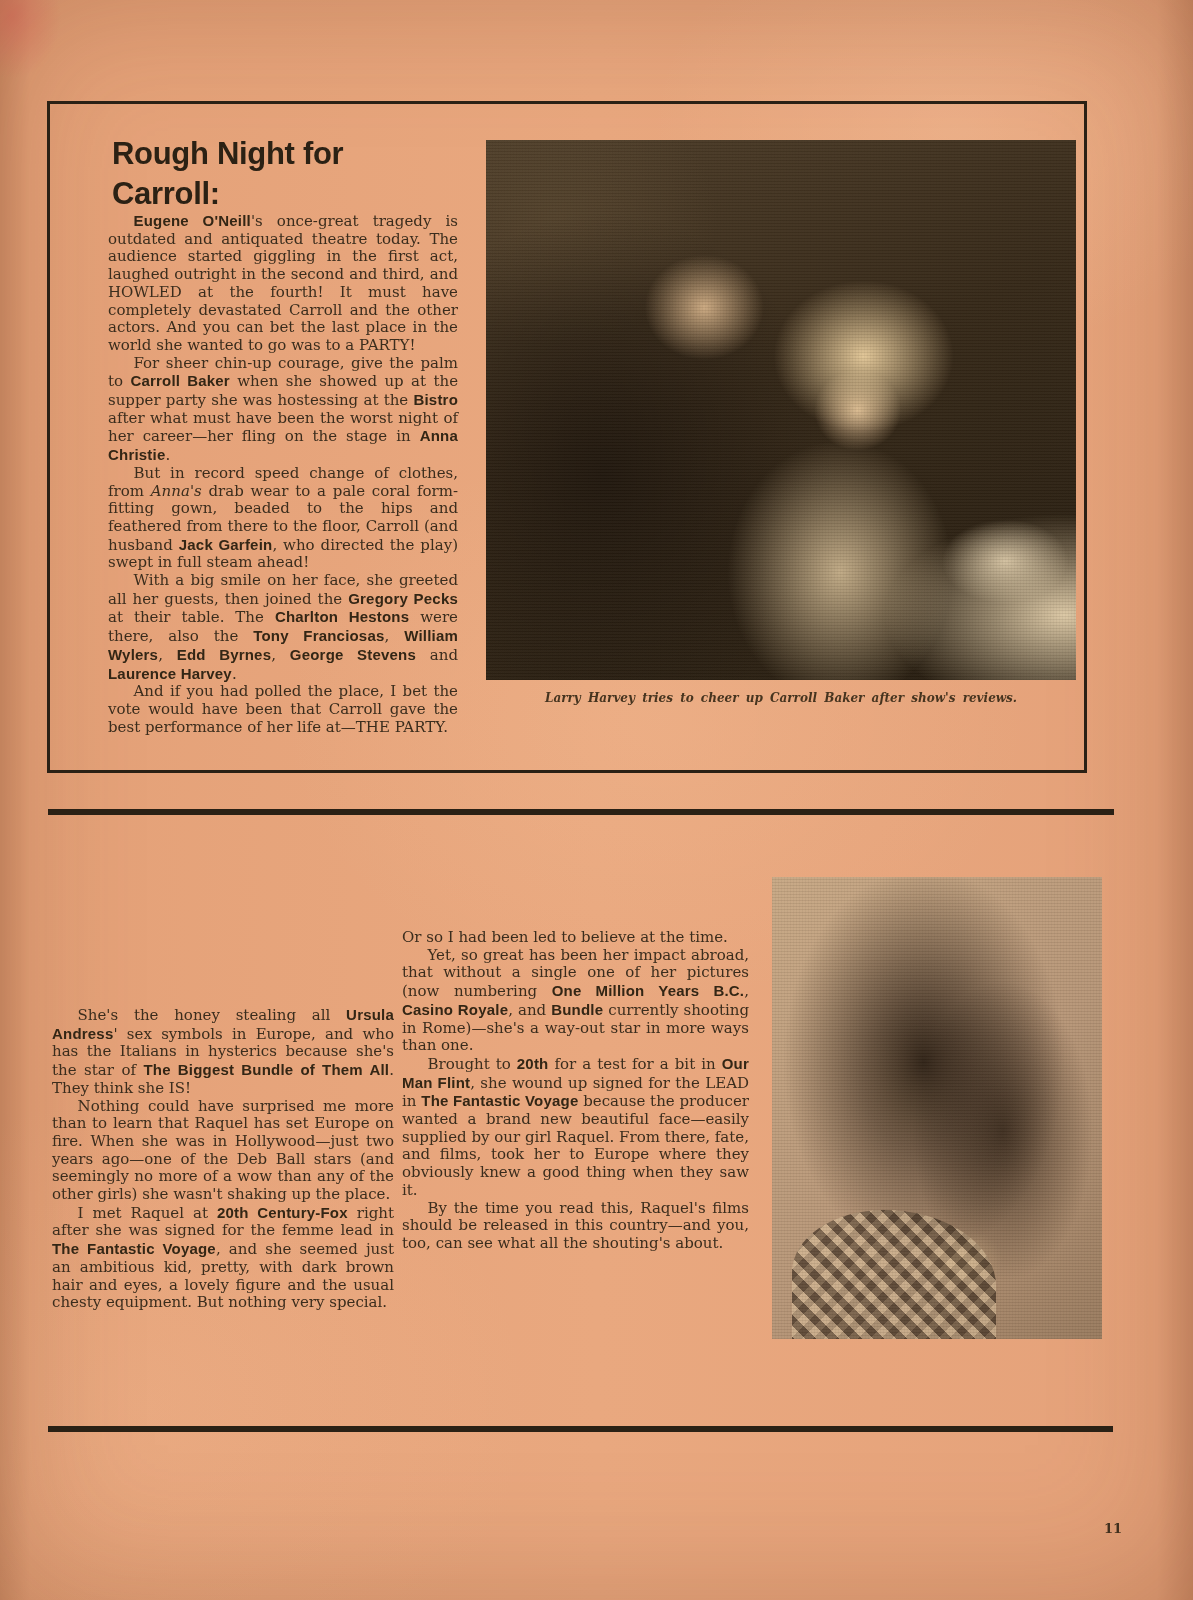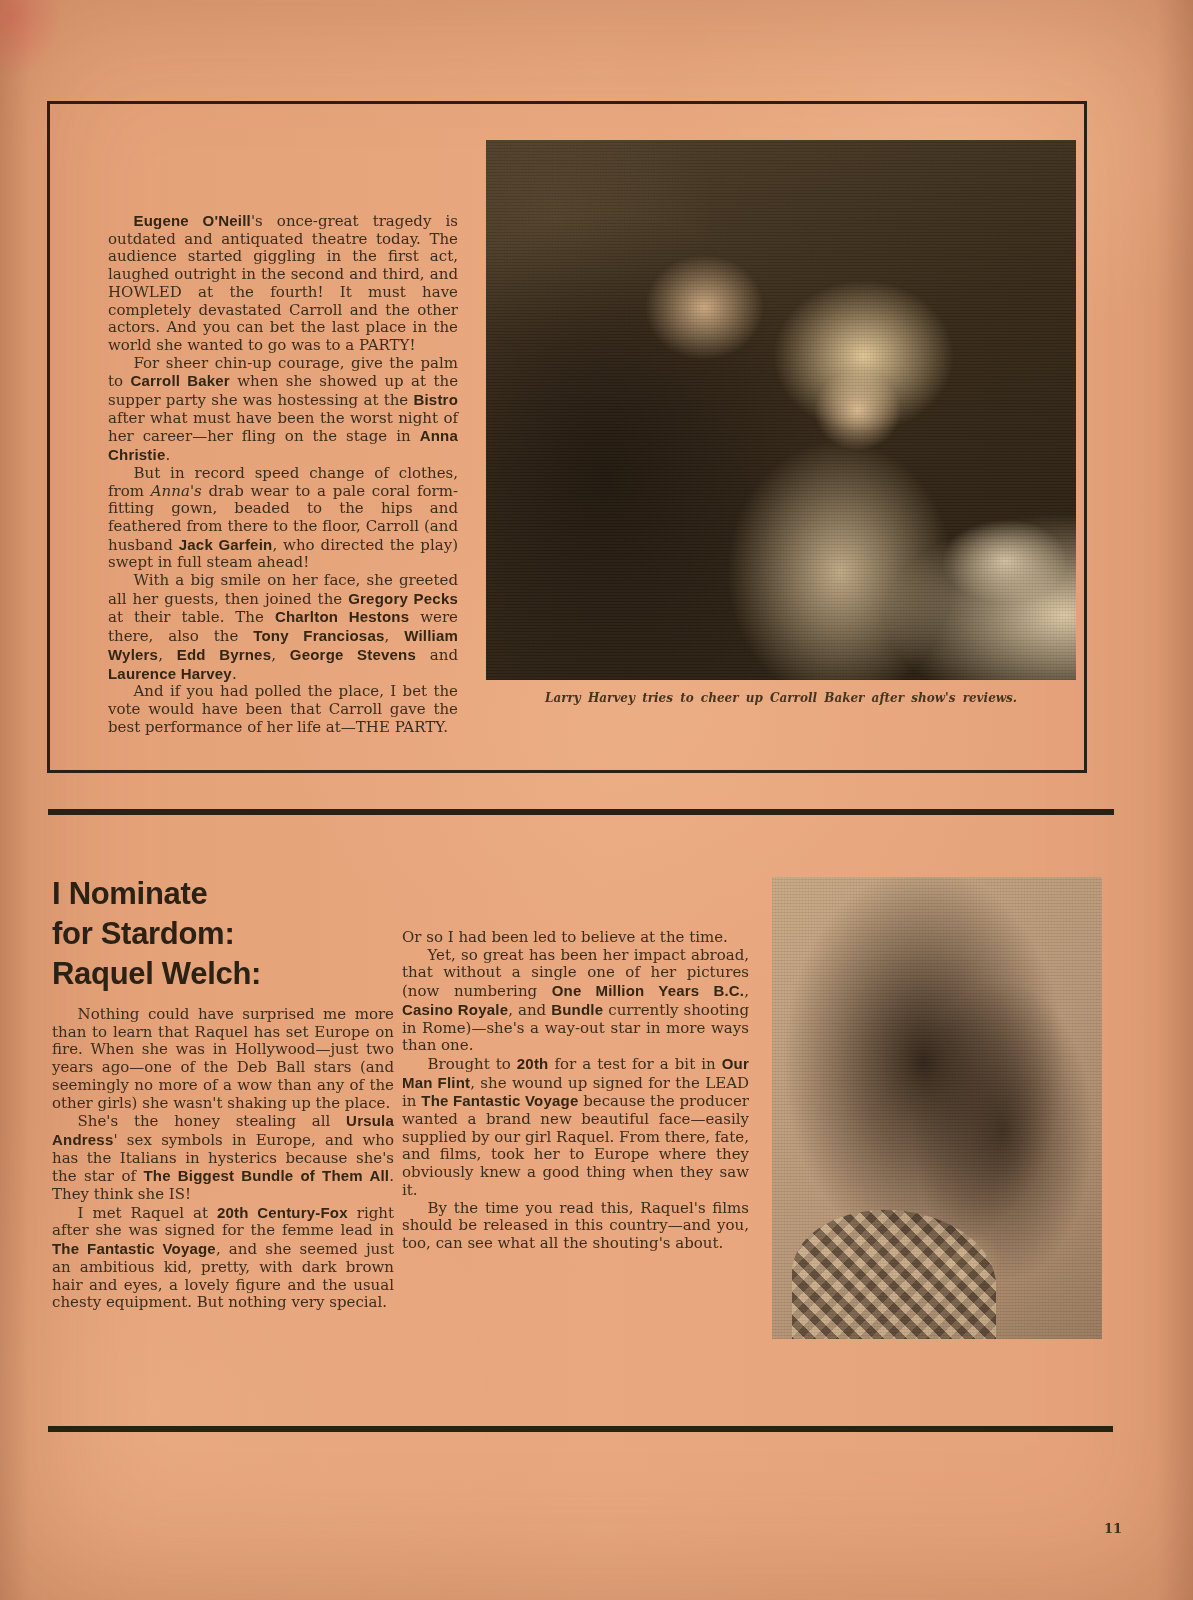--- a/index.html
+++ b/index.html
@@ -100,47 +100,44 @@
   }
 </style>
 </head>
 <body>
 
 <div class="page">
 
   <div class="abs story-box"></div>
 
   <div class="abs headline h1-pos">
+    <div>Rough Night for</div>
+    <div>Carroll:</div>
   </div>
 
   <div class="abs bodycol col-a1">
     <p class="indent"><b>Eugene O'Neill</b><span>'s once-great tragedy is outdated and antiquated theatre today. The audience started giggling in the first act, laughed outright in the second and third, and HOWLED at the fourth! It must have completely devastated Carroll and the other actors. And you can bet the last place in the world she wanted to go was to a PARTY!</span></p>
     <p class="indent"><span>For sheer chin-up courage, give the palm to </span><b>Carroll Baker</b><span> when she showed up at the supper party she was hostessing at the </span><b>Bistro</b><span> after what must have been the worst night of her career—her fling on the stage in </span><b>Anna Christie</b><span>.</span></p>
     <p class="indent"><span>But in record speed change of clothes, from </span><i>Anna's</i><span> drab wear to a pale coral form-fitting gown, beaded to the hips and feathered from there to the floor, Carroll (and husband </span><b>Jack Garfein</b><span>, who directed the play) swept in full steam ahead!</span></p>
     <p class="indent"><span>With a big smile on her face, she greeted all her guests, then joined the </span><b>Gregory Pecks</b><span> at their table. The </span><b>Charlton Hestons</b><span> were there, also the </span><b>Tony Franciosas</b><span>, </span><b>William Wylers</b><span>, </span><b>Edd Byrnes</b><span>, </span><b>George Stevens</b><span> and </span><b>Laurence Harvey</b><span>.</span></p>
     <p class="indent"><span>And if you had polled the place, I bet the vote would have been that Carroll gave the best performance of her life at—THE PARTY.</span></p>
   </div>
 
   <div class="abs photo photo1">
     <div class="grain"></div>
   </div>
 
   <div class="abs caption cap1">Larry Harvey tries to cheer up Carroll Baker after show's reviews.</div>
 
   <div class="abs rule rule1"></div>
 
-  <div class="abs headline h2-pos">
-    <div>I Nominate</div>
-    <div>for Stardom:</div>
-    <div>Raquel Welch:</div>
-  </div>
 
   <div class="abs bodycol col-a2-1">
+    <p class="indent"><span>She's the honey stealing all </span><b>Ursula Andress</b><span>' sex symbols in Europe, and who has the Italians in hysterics because she's the star of </span><b>The Biggest Bundle of Them All</b><span>. They think she IS!</span></p>
     <p class="indent"><span>Nothing could have surprised me more than to learn that Raquel has set Europe on fire. When she was in Hollywood—just two years ago—one of the Deb Ball stars (and seemingly no more of a wow than any of the other girls) she wasn't shaking up the place.</span></p>
-    <p class="indent"><span>She's the honey stealing all </span><b>Ursula Andress</b><span>' sex symbols in Europe, and who has the Italians in hysterics because she's the star of </span><b>The Biggest Bundle of Them All</b><span>. They think she IS!</span></p>
     <p class="indent"><span>I met Raquel at </span><b>20th Century-Fox</b><span> right after she was signed for the femme lead in </span><b>The Fantastic Voyage</b><span>, and she seemed just an ambitious kid, pretty, with dark brown hair and eyes, a lovely figure and the usual chesty equipment. But nothing very special.</span></p>
   </div>
 
   <div class="abs bodycol col-a2-2">
     <p><span>Or so I had been led to believe at the time.</span></p>
     <p class="indent"><span>Yet, so great has been her impact abroad, that without a single one of her pictures (now numbering </span><b>One Million Years B.C.</b><span>, </span><b>Casino Royale</b><span>, and </span><b>Bundle</b><span> currently shooting in Rome)—she's a way-out star in more ways than one.</span></p>
     <p class="indent"><span>Brought to </span><b>20th</b><span> for a test for a bit in </span><b>Our Man Flint</b><span>, she wound up signed for the LEAD in </span><b>The Fantastic Voyage</b><span> because the producer wanted a brand new beautiful face—easily supplied by our girl Raquel. From there, fate, and films, took her to Europe where they obviously knew a good thing when they saw it.</span></p>
     <p class="indent"><span>By the time you read this, Raquel's films should be released in this country—and you, too, can see what all the shouting's about.</span></p>
   </div>
 

